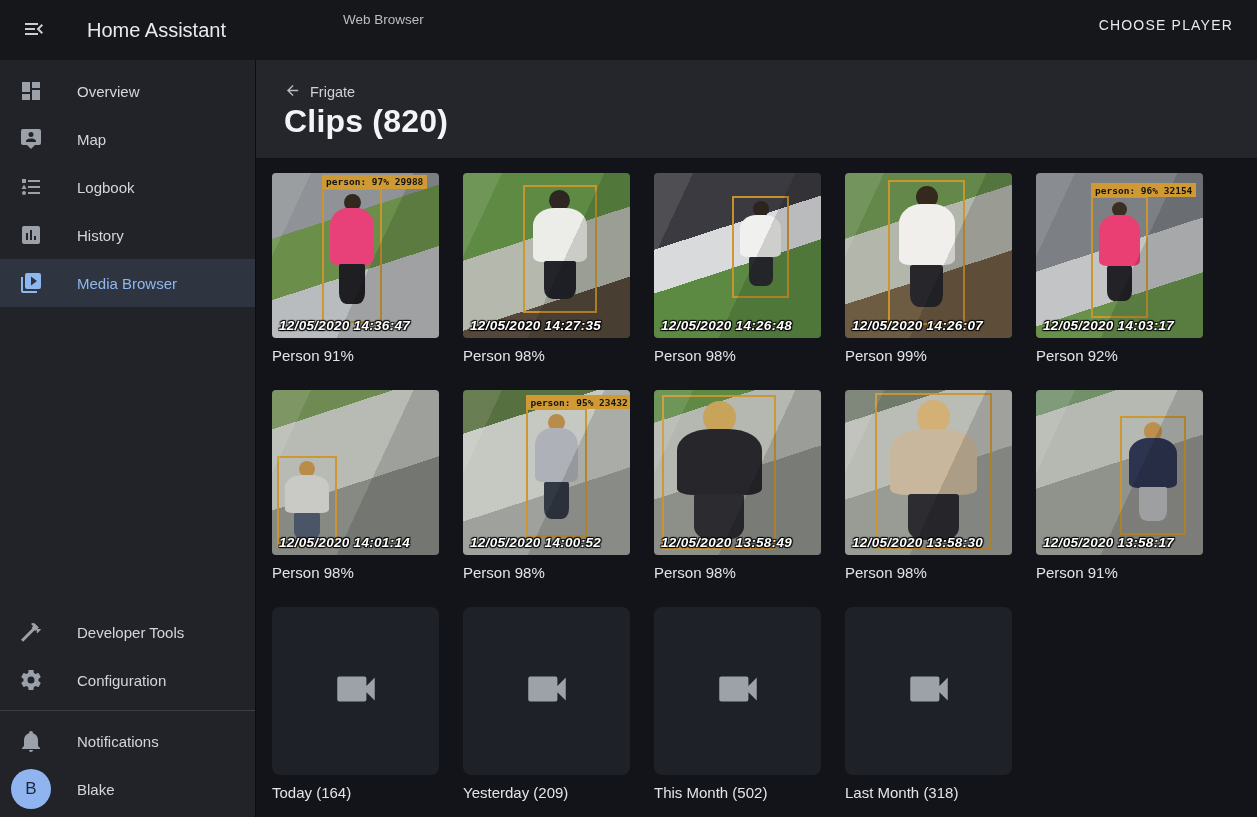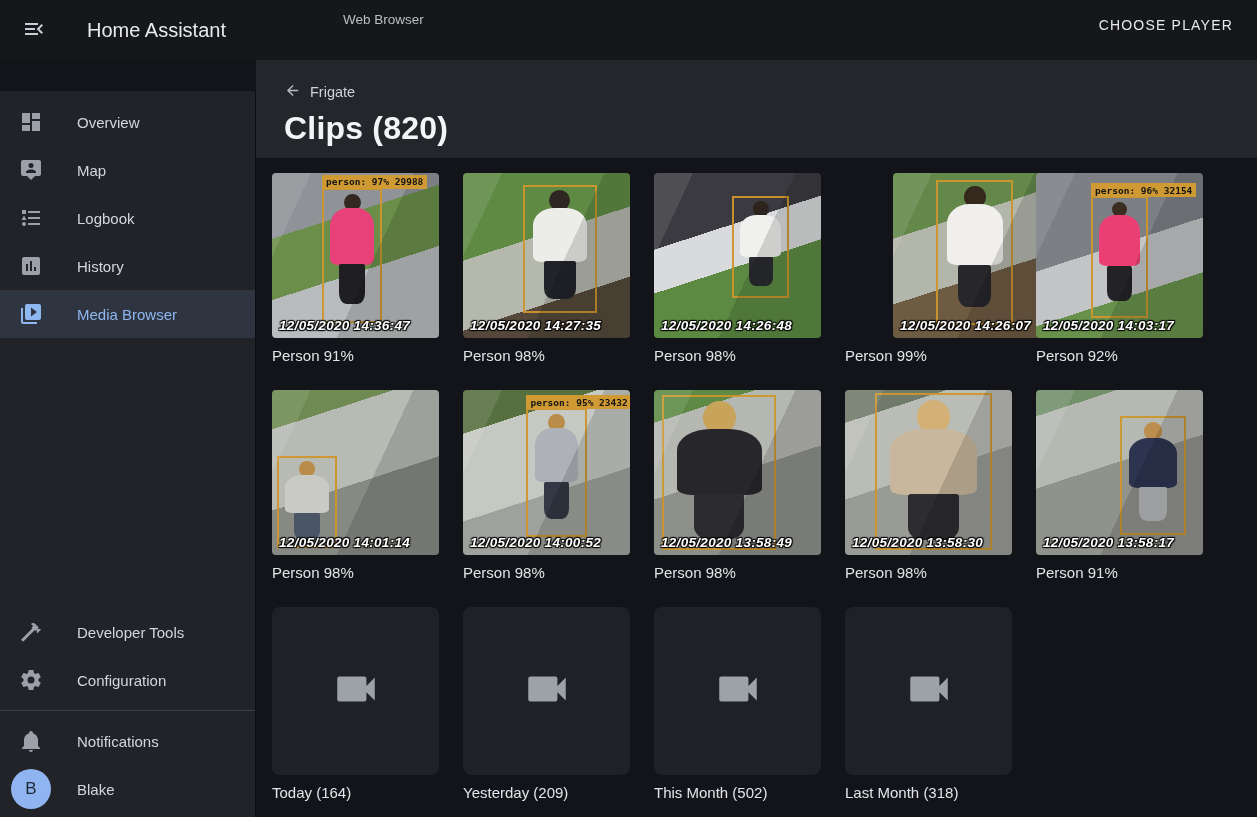--- a/index.html
+++ b/index.html
@@ -34,21 +34,20 @@
   }
 
   
   .layout { display: flex; height: 757px; }
 
   
   .sidebar {
     width: 256px; background: #212329; border-right: 1px solid #0c0d0f;
     display: flex; flex-direction: column; flex: none;
     padding-top: 7px;
-    margin-top: 31px;
   }
   .sb-item {
     height: 48px; display: flex; align-items: center;
     padding-left: 19px; cursor: pointer; flex: none;
   }
   .sb-item .sb-icon { width: 24px; height: 24px; flex: none; }
   .sb-item .sb-icon svg { width: 24px; height: 24px; fill: #9ca1a9; }
   .sb-item .sb-label { margin-left: 34px; font-size: 15px; color: #d4d6da; }
   .sb-item.selected { background: #2f3540; }
   .sb-item.selected .sb-icon svg { fill: #8fb7f0; }
@@ -64,21 +63,21 @@
   .sb-user .sb-label { margin-left: 26px; font-size: 15px; color: #d4d6da; }
 
   
   .main { flex: 1; display: flex; flex-direction: column; background: #131419; }
   .content-header { height: 98px; background: #24262b; padding: 0 0 0 28px; flex: none; }
   .breadcrumb {
     display: inline-flex; align-items: center; gap: 9px; cursor: pointer;
     margin-top: 22px; color: #cfd1d5; font-size: 14.5px;
   }
   .breadcrumb svg { width: 17px; height: 17px; fill: #b9bbbf; }
-  .page-title { margin-top: 7px; font-size: 32px; font-weight: 700; color: #f3f4f6; letter-spacing: 0.2px; }
+  .page-title { font-size: 32px; font-weight: 700; color: #f3f4f6; letter-spacing: 0.2px; }
 
   .content-body { flex: 1; padding: 15px 0 0 16px; overflow: hidden; }
   .grid {
     display: grid; grid-template-columns: repeat(5, 167px);
     column-gap: 24px; row-gap: 0;
   }
   .clip-card { cursor: pointer; margin-bottom: 26px; }
   .thumb {
     position: relative; width: 167px; height: 165px; border-radius: 4px;
     overflow: hidden; background: #333;
@@ -249,21 +248,21 @@
                   <div class="p-head"></div>
                   <div class="p-torso"></div>
                   <div class="p-legs"></div>
                 </div>
               </div>
               <div class="ts">12/05/2020 14:26:48</div>
             </div>
             <div class="caption">Person 98%</div>
           </div>
           <div class="clip-card">
-            <div class="thumb" style="background: linear-gradient(162deg, rgb(99, 136, 74) 0%, rgb(99, 136, 74) 30%, rgb(179, 182, 171) 30%, rgb(179, 182, 171) 60%, rgb(109, 91, 66) 60%, rgb(109, 91, 66) 100%); margin-left: 48px;">
+            <div class="thumb" style="background: linear-gradient(162deg, rgb(99, 136, 74) 0%, rgb(99, 136, 74) 30%, rgb(179, 182, 171) 30%, rgb(179, 182, 171) 60%, rgb(109, 91, 66) 60%, rgb(109, 91, 66) 100%);">
               <div class="bbox" style="left: 26%; top: 4%; width: 46%; height: 88%;">
                 <div class="person" style="--head: #35281d; --torso: #f0efec; --legs: #26262b;">
                   <div class="p-head"></div>
                   <div class="p-torso"></div>
                   <div class="p-legs"></div>
                 </div>
               </div>
               <div class="ts">12/05/2020 14:26:07</div>
             </div>
             <div class="caption">Person 99%</div>

